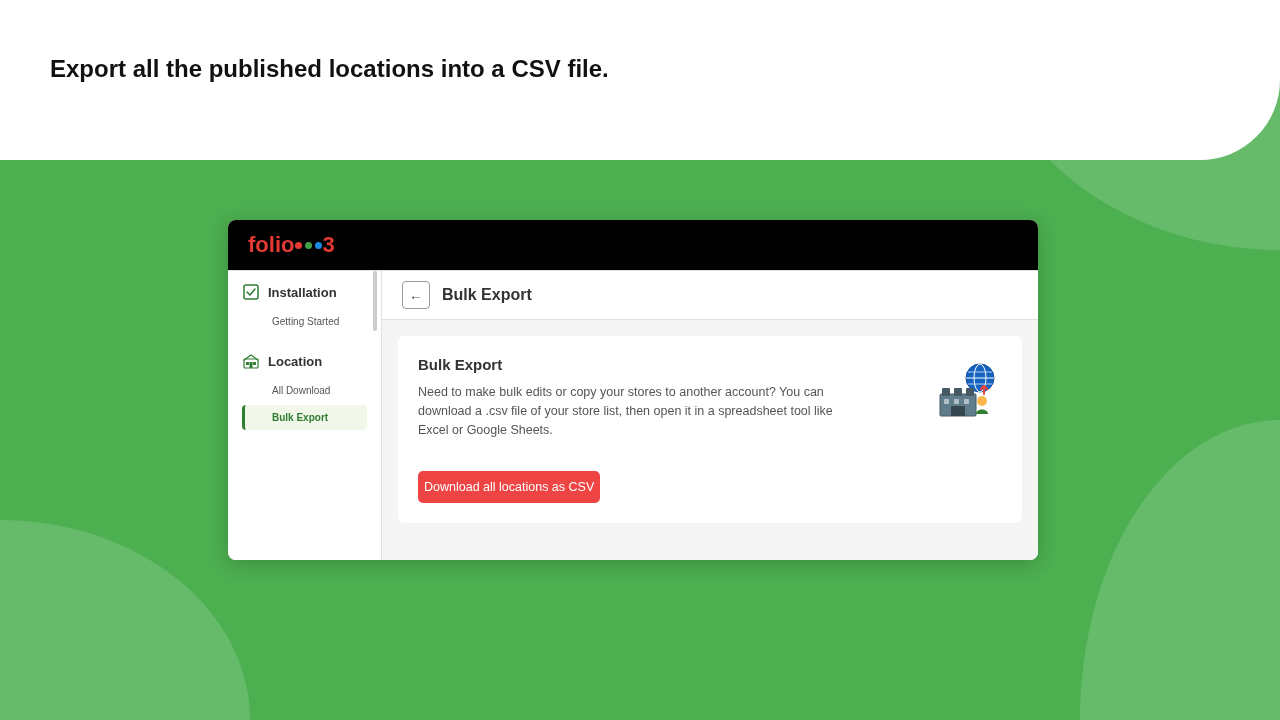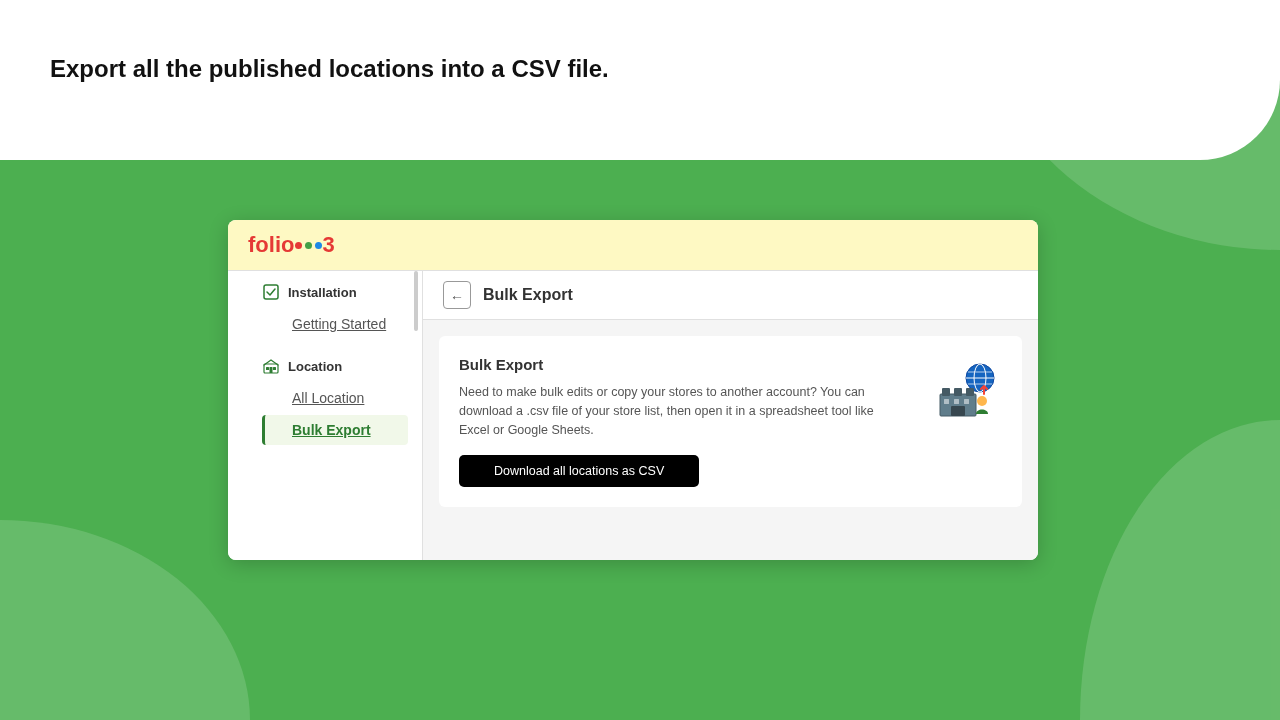--- a/index.html
+++ b/index.html
@@ -65,21 +65,21 @@
       border-radius: 8px;
       box-shadow: 0 4px 20px rgba(0,0,0,0.2);
       display: flex;
       flex-direction: column;
       overflow: hidden;
     }
 
     
     .app-header {
       padding: 12px 20px;
-      background: #fef9c3;
+      background: #000000;
       border-bottom: 1px solid #e0e0e0;
       display: flex;
       align-items: center;
     }
 
     .logo-text {
       font-size: 22px;
       font-weight: bold;
       color: #e53935;
     }
@@ -96,27 +96,26 @@
     }
 
     .app-body {
       display: flex;
       flex: 1;
       overflow: hidden;
     }
 
     
     .sidebar {
-      width: 195px;
+      width: 154px;
       background: white;
       border-right: 1px solid #e0e0e0;
       overflow-y: auto;
       flex-shrink: 0;
       position: relative;
-      padding-left: 20px;
     }
 
     .sidebar-scroll-indicator {
       position: absolute;
       right: 4px;
       top: 0;
       width: 4px;
       height: 60px;
       background: #ccc;
       border-radius: 2px;
@@ -144,26 +143,25 @@
     }
 
     .sidebar-section-title {
       font-size: 13px;
       font-weight: bold;
       color: #333;
     }
 
     .sidebar-item {
       padding: 7px 10px 7px 30px;
-      font-size: 14px;
+      font-size: 10px;
       color: #555;
       cursor: pointer;
       border-radius: 4px;
       margin-bottom: 2px;
-      text-decoration: underline;
     }
 
     .sidebar-item.active {
       color: #2e7d32;
       font-weight: bold;
       border-left: 3px solid #2e7d32;
       padding-left: 27px;
       background: #f1f8e9;
     }
 
@@ -226,29 +224,29 @@
       font-size: 15px;
       font-weight: bold;
       color: #333;
       margin-bottom: 10px;
     }
 
     .bulk-export-desc {
       font-size: 12.5px;
       color: #555;
       line-height: 1.5;
-      margin-bottom: 16px;
+      margin-bottom: 32px;
       max-width: 440px;
     }
 
     .download-btn {
-      background: #000000;
+      background: #ef4444;
       color: white;
       border: none;
-      padding: 9px 35px;
+      padding: 9px 6px;
       border-radius: 5px;
       font-size: 12.5px;
       cursor: pointer;
       font-weight: 500;
     }
 
     .bulk-export-icon {
       width: 70px;
       height: 70px;
       flex-shrink: 0;
@@ -304,21 +302,21 @@
             <svg width="16" height="16" viewBox="0 0 16 16" fill="none">
               <rect x="1" y="6" width="14" height="9" rx="1" stroke="#2e7d32" stroke-width="1.2" fill="none"></rect>
               <rect x="3" y="9" width="3" height="3" rx="0.5" fill="#2e7d32"></rect>
               <rect x="10" y="9" width="3" height="3" rx="0.5" fill="#2e7d32"></rect>
               <rect x="6.5" y="9" width="3" height="6" rx="0.5" fill="#2e7d32"></rect>
               <path d="M1 7L8 2L15 7" stroke="#2e7d32" stroke-width="1.2" fill="none" stroke-linecap="round"></path>
             </svg>
           </div>
           <span class="sidebar-section-title">Location</span>
         </div>
-        <div class="sidebar-item">All Location</div>
+        <div class="sidebar-item">All Download</div>
         <div class="sidebar-item active">Bulk Export</div>
       </div>
     </div>
 
     <div class="main-content">
 
       <div class="content-header">
         <div class="back-button">←</div>
         <span class="content-title">Bulk Export</span>
       </div>

